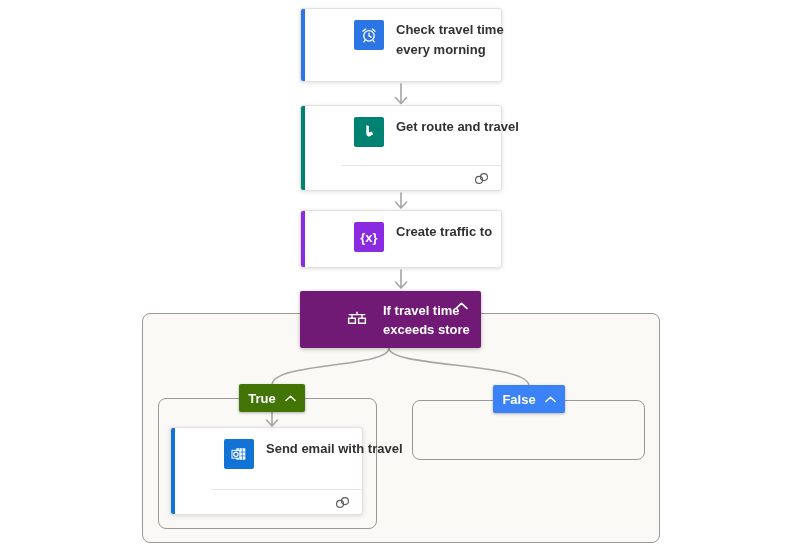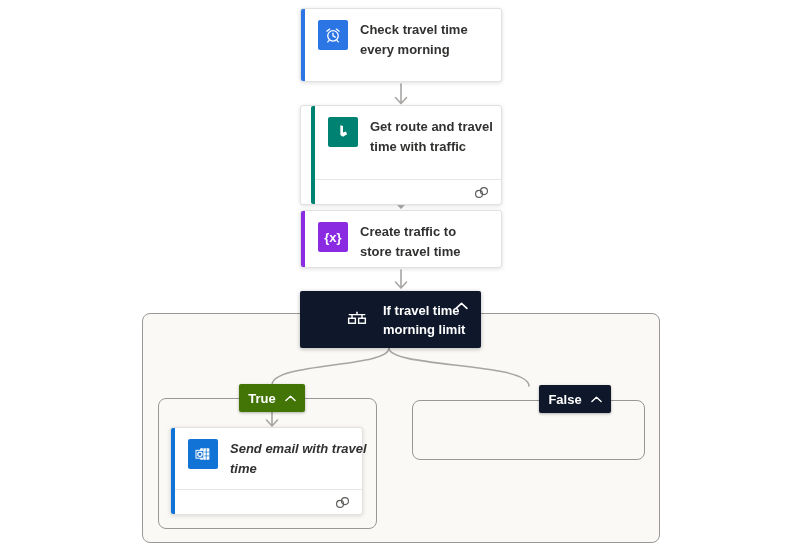--- a/index.html
+++ b/index.html
@@ -12,34 +12,34 @@
   #scope-outer { left: 142px; top: 313px; width: 518px; height: 230px; }
   #scope-true  { left: 158px; top: 398px; width: 219px; height: 131px; }
   #scope-false { left: 412px; top: 400px; width: 233px; height: 60px; }
 
   svg.connectors { position: absolute; left: 0; top: 0; z-index: 2; pointer-events: none; }
 
   .card { position: absolute; z-index: 3; display: flex; background: #ffffff;
     border: 1px solid #e3e1df; border-radius: 3px;
     box-shadow: 0 1px 4px rgba(0,0,0,.13); cursor: pointer; }
   .card .accent { width: 4px; flex: none; border-radius: 2px 0 0 2px; }
-  .card .content { flex: 1; display: flex; flex-direction: column; min-width: 0; }
+  .card .content { flex: 1; display: flex; flex-direction: column; min-width: 0; margin-left: 36px; }
   .card .main { display: flex; gap: 12px; padding: 9px 10px 4px 13px; align-items: flex-start; }
   .card .icon { width: 30px; height: 30px; flex: none; border-radius: 2px;
     display: flex; align-items: center; justify-content: center; margin-top: 2px;
     color: #ffffff; }
   .card .title { font-size: 13px; font-weight: 700; line-height: 20px; color: #323130; padding-top: 2px; }
   .title div { white-space: nowrap; }
   .card .footer { margin-top: auto; border-top: 1px solid #e8e6e4; height: 25px; flex: none;
     display: flex; align-items: center; justify-content: flex-end; padding-right: 11px; }
 
   #card-trigger  { left: 300px; top: 8px;   width: 202px; height: 74px; }
-  #card-bing     { left: 300px; top: 105px; width: 202px; height: 100px; padding-left: 10px; }
+  #card-bing     { left: 300px; top: 105px; width: 202px; height: 86px; }
   #card-variable { left: 300px; top: 210px; width: 202px; height: 58px; }
-  #card-email    { left: 170px; top: 427px; width: 193px; height: 88px; z-index: 4; font-style: italic; }
+  #card-email    { left: 170px; top: 427px; width: 193px; height: 88px; z-index: 4; }
 
   .condition { position: absolute; left: 300px; top: 291px; width: 181px; height: 57px;
     border-radius: 2px; z-index: 3; display: flex; align-items: center;
     padding: 0 30px 0 12px; box-shadow: 0 1px 4px rgba(0,0,0,.28); color: #fff; cursor: pointer; }
   .condition .cicon { width: 26px; height: 26px; margin-right: 13px; flex: none; }
   .condition .ctitle { font-size: 13px; font-weight: 700; line-height: 19px; color: #ffffff; }
   .condition .ctitle div { white-space: nowrap; }
   .chev { position: absolute; right: 13px; top: 11px; cursor: pointer; line-height: 0; }
 
   .badge { position: absolute; z-index: 4; height: 28px; border-radius: 2px;
@@ -94,21 +94,20 @@
     <div class="accent" style="background: rgb(0, 130, 114);"></div>
     <div class="content">
       <div class="main">
         <div class="icon" style="background: rgb(0, 130, 114);">
           <svg width="20" height="20" viewBox="0 0 24 24">
             <path d="M8.8 3.8 L12 4.9 L12 12.6 L15.4 11.3 L17 14.7 L11.9 17.7 L8.8 15.7 Z" fill="#ffffff"></path>
           </svg>
         </div>
         <div class="title">
           <div>Get route and travel</div>
-          <div>time with traffic</div>
         </div>
       </div>
       <div class="footer">
         <span style="line-height:0;">
           <svg width="17" height="13" viewBox="0 0 18 13" fill="none" stroke="#5f5d5b" stroke-width="1.2">
             <circle cx="6.4" cy="8" r="3.7"></circle>
             <circle cx="11.6" cy="5" r="3.7"></circle>
           </svg>
         </span>
       </div>
@@ -117,56 +116,55 @@
 
   <div class="card" id="card-variable">
     <div class="accent" style="background: rgb(138, 43, 226);"></div>
     <div class="content">
       <div class="main">
         <div class="icon" style="background: rgb(138, 43, 226);">
           <span class="vglyph">{x}</span>
         </div>
         <div class="title">
           <div>Create traffic to</div>
-          <div>store travel time</div>
         </div>
       </div>
     </div>
   </div>
 
-  <div class="condition" style="background: #0f172a; padding-left: 44px;">
+  <div class="condition" style="background: #701a75; padding-left: 44px;">
     <div class="cicon">
       <svg width="26" height="26" viewBox="0 0 24 24" fill="none" stroke="#ffffff" stroke-width="1.3" stroke-linecap="round">
         <path d="M4.8 7 H19.2"></path>
         <path d="M12 4.8 V7"></path>
         <path d="M7.4 7 V10.4 M16.6 7 V10.4"></path>
         <rect x="4.3" y="10.4" width="6.2" height="4.6"></rect>
         <rect x="13.5" y="10.4" width="6.2" height="4.6"></rect>
       </svg>
     </div>
     <div class="ctitle">
       <div>If travel time</div>
-      <div>morning limit</div>
+      <div>exceeds store</div>
     </div>
     <span class="chev">
       <svg width="13" height="8" viewBox="0 0 12 7" fill="none" stroke="#ffffff" stroke-width="1.5" stroke-linecap="round" stroke-linejoin="round">
         <path d="M1 5.7 L6 1 L11 5.7"></path>
       </svg>
     </span>
   </div>
 
   <div class="badge" id="badge-true" style="background: rgb(66, 117, 5);">
     <span>True</span>
     <span class="bchev">
       <svg width="11" height="7" viewBox="0 0 12 7" fill="none" stroke="#ffffff" stroke-width="1.5" stroke-linecap="round" stroke-linejoin="round">
         <path d="M1 5.7 L6 1 L11 5.7"></path>
       </svg>
     </span>
   </div>
-  <div class="badge" id="badge-false" style="background: #0f172a; margin-left: 46px;">
+  <div class="badge" id="badge-false" style="background: #3b82f6;">
     <span>False</span>
     <span class="bchev">
       <svg width="11" height="7" viewBox="0 0 12 7" fill="none" stroke="#ffffff" stroke-width="1.5" stroke-linecap="round" stroke-linejoin="round">
         <path d="M1 5.7 L6 1 L11 5.7"></path>
       </svg>
     </span>
   </div>
 
   <div class="card" id="card-email">
     <div class="accent" style="background: rgb(18, 115, 214);"></div>
@@ -175,21 +173,20 @@
         <div class="icon" style="background: rgb(18, 115, 214);">
           <svg width="20" height="20" viewBox="0 0 24 24">
             <rect x="8.6" y="5.2" width="11" height="13.6" rx="0.7" fill="#ffffff"></rect>
             <path d="M12.3 5.2 V18.8 M15.9 5.2 V18.8 M8.6 9.7 H19.6 M8.6 14.3 H19.6" stroke="#1273d6" stroke-width="0.9"></path>
             <rect x="3.6" y="7.6" width="9.4" height="9.4" fill="#1273d6" stroke="#ffffff" stroke-width="1.2"></rect>
             <circle cx="8.3" cy="12.3" r="2.6" fill="none" stroke="#ffffff" stroke-width="1.5"></circle>
           </svg>
         </div>
         <div class="title">
           <div>Send email with travel</div>
-          <div>time</div>
         </div>
       </div>
       <div class="footer">
         <span style="line-height:0;">
           <svg width="17" height="13" viewBox="0 0 18 13" fill="none" stroke="#5f5d5b" stroke-width="1.2">
             <circle cx="6.4" cy="8" r="3.7"></circle>
             <circle cx="11.6" cy="5" r="3.7"></circle>
           </svg>
         </span>
       </div>

